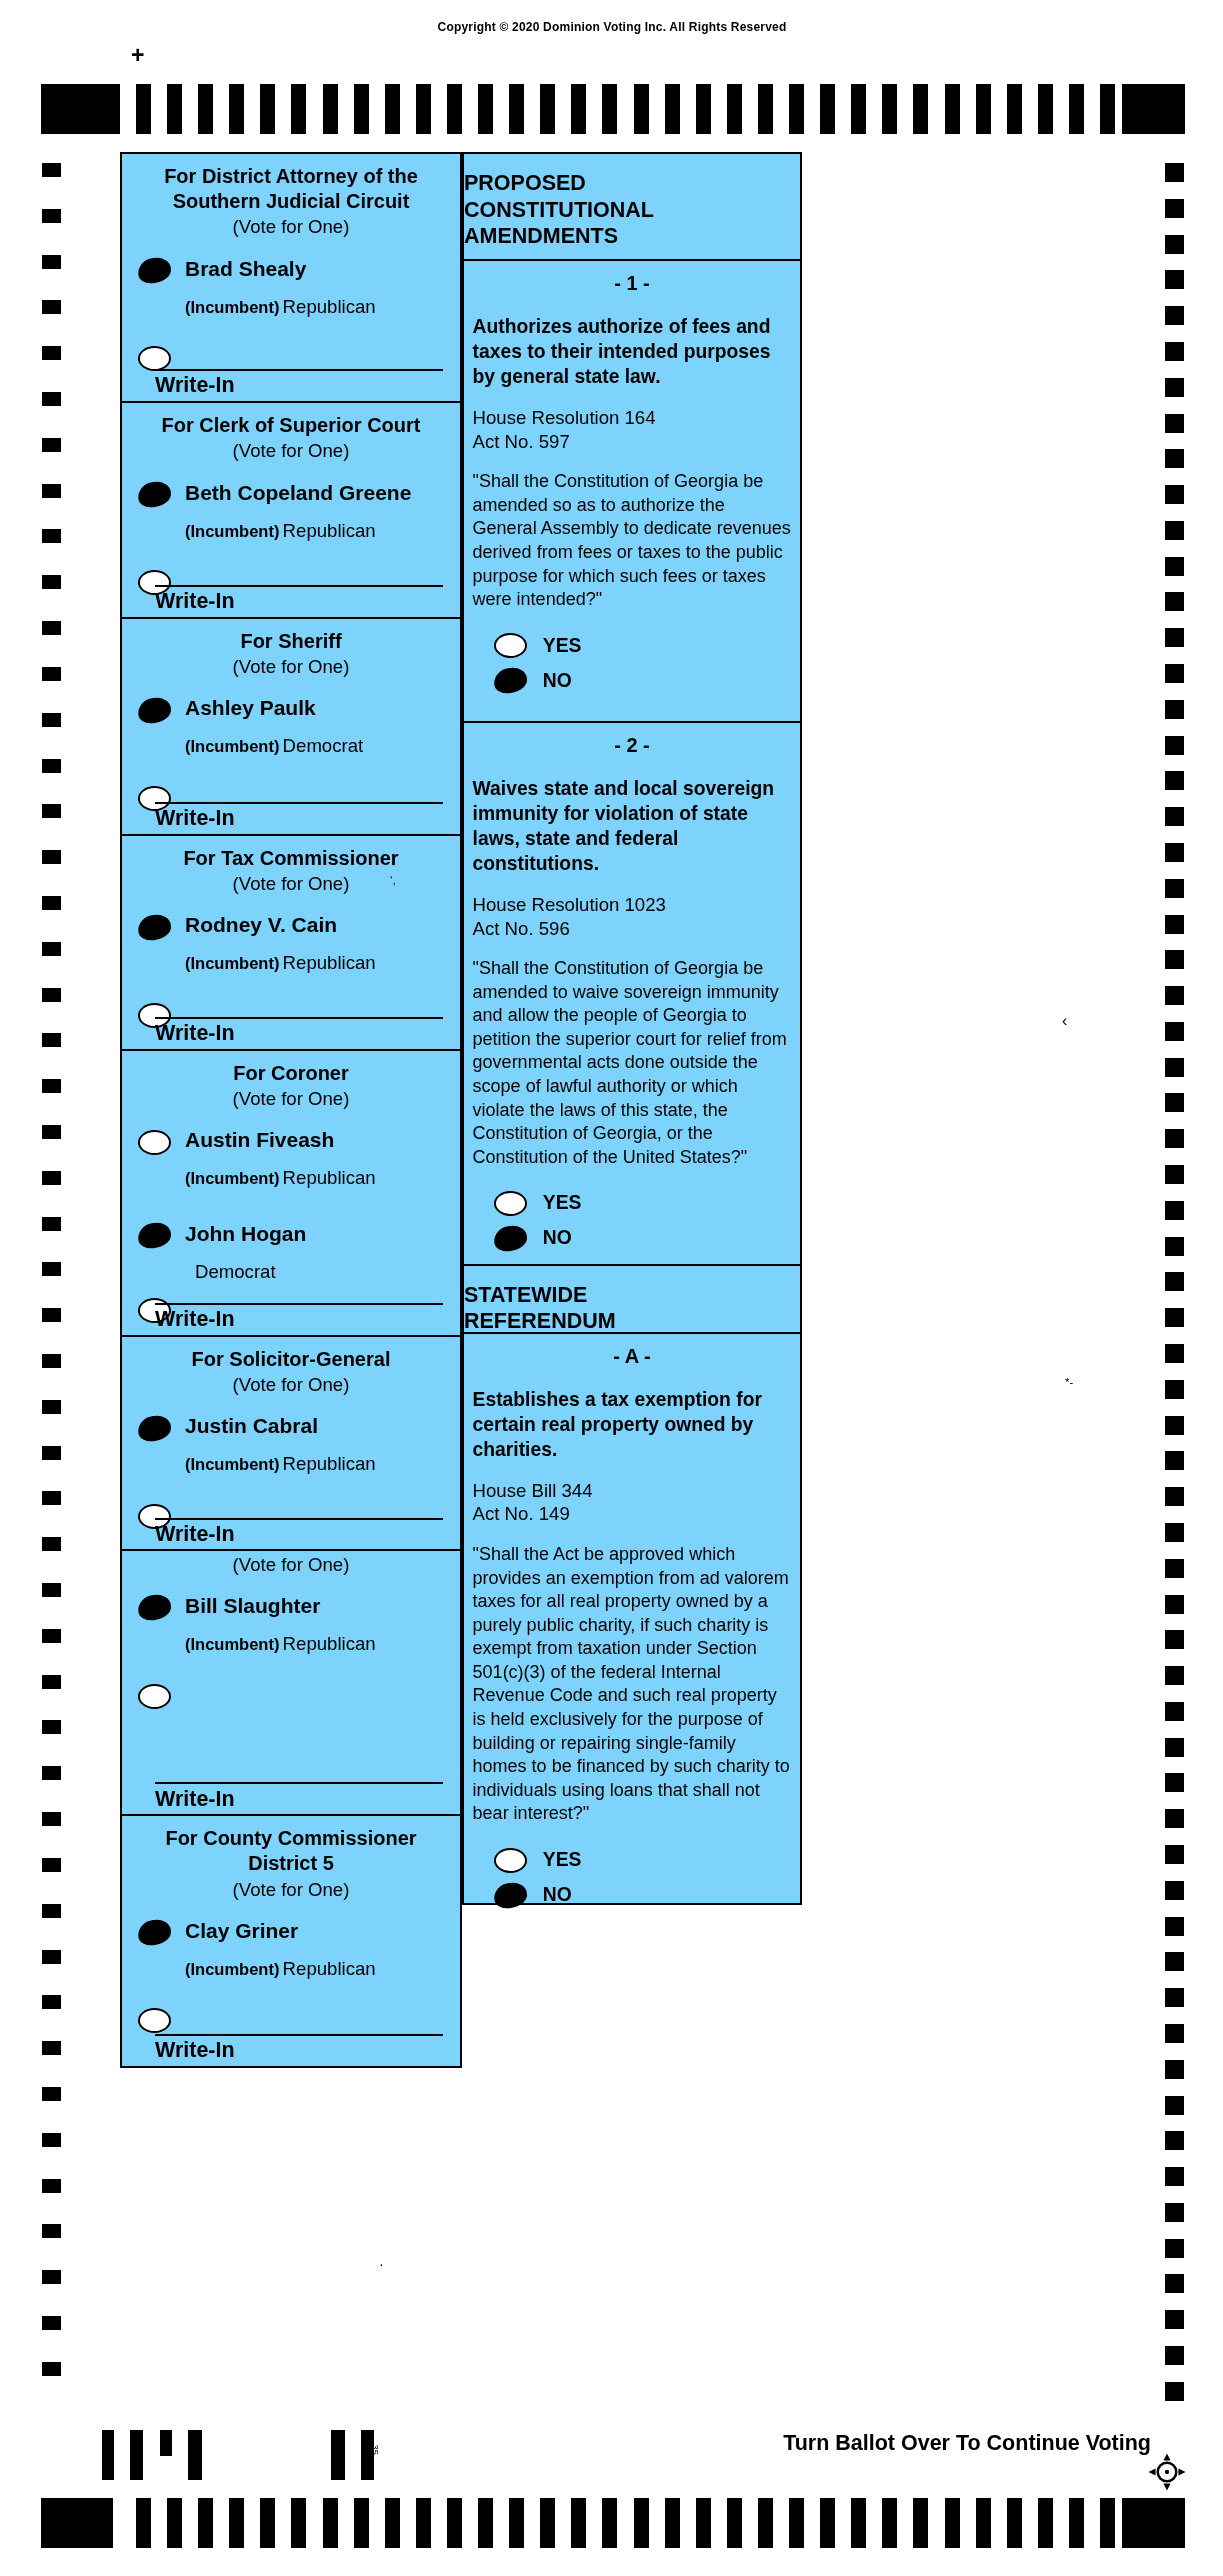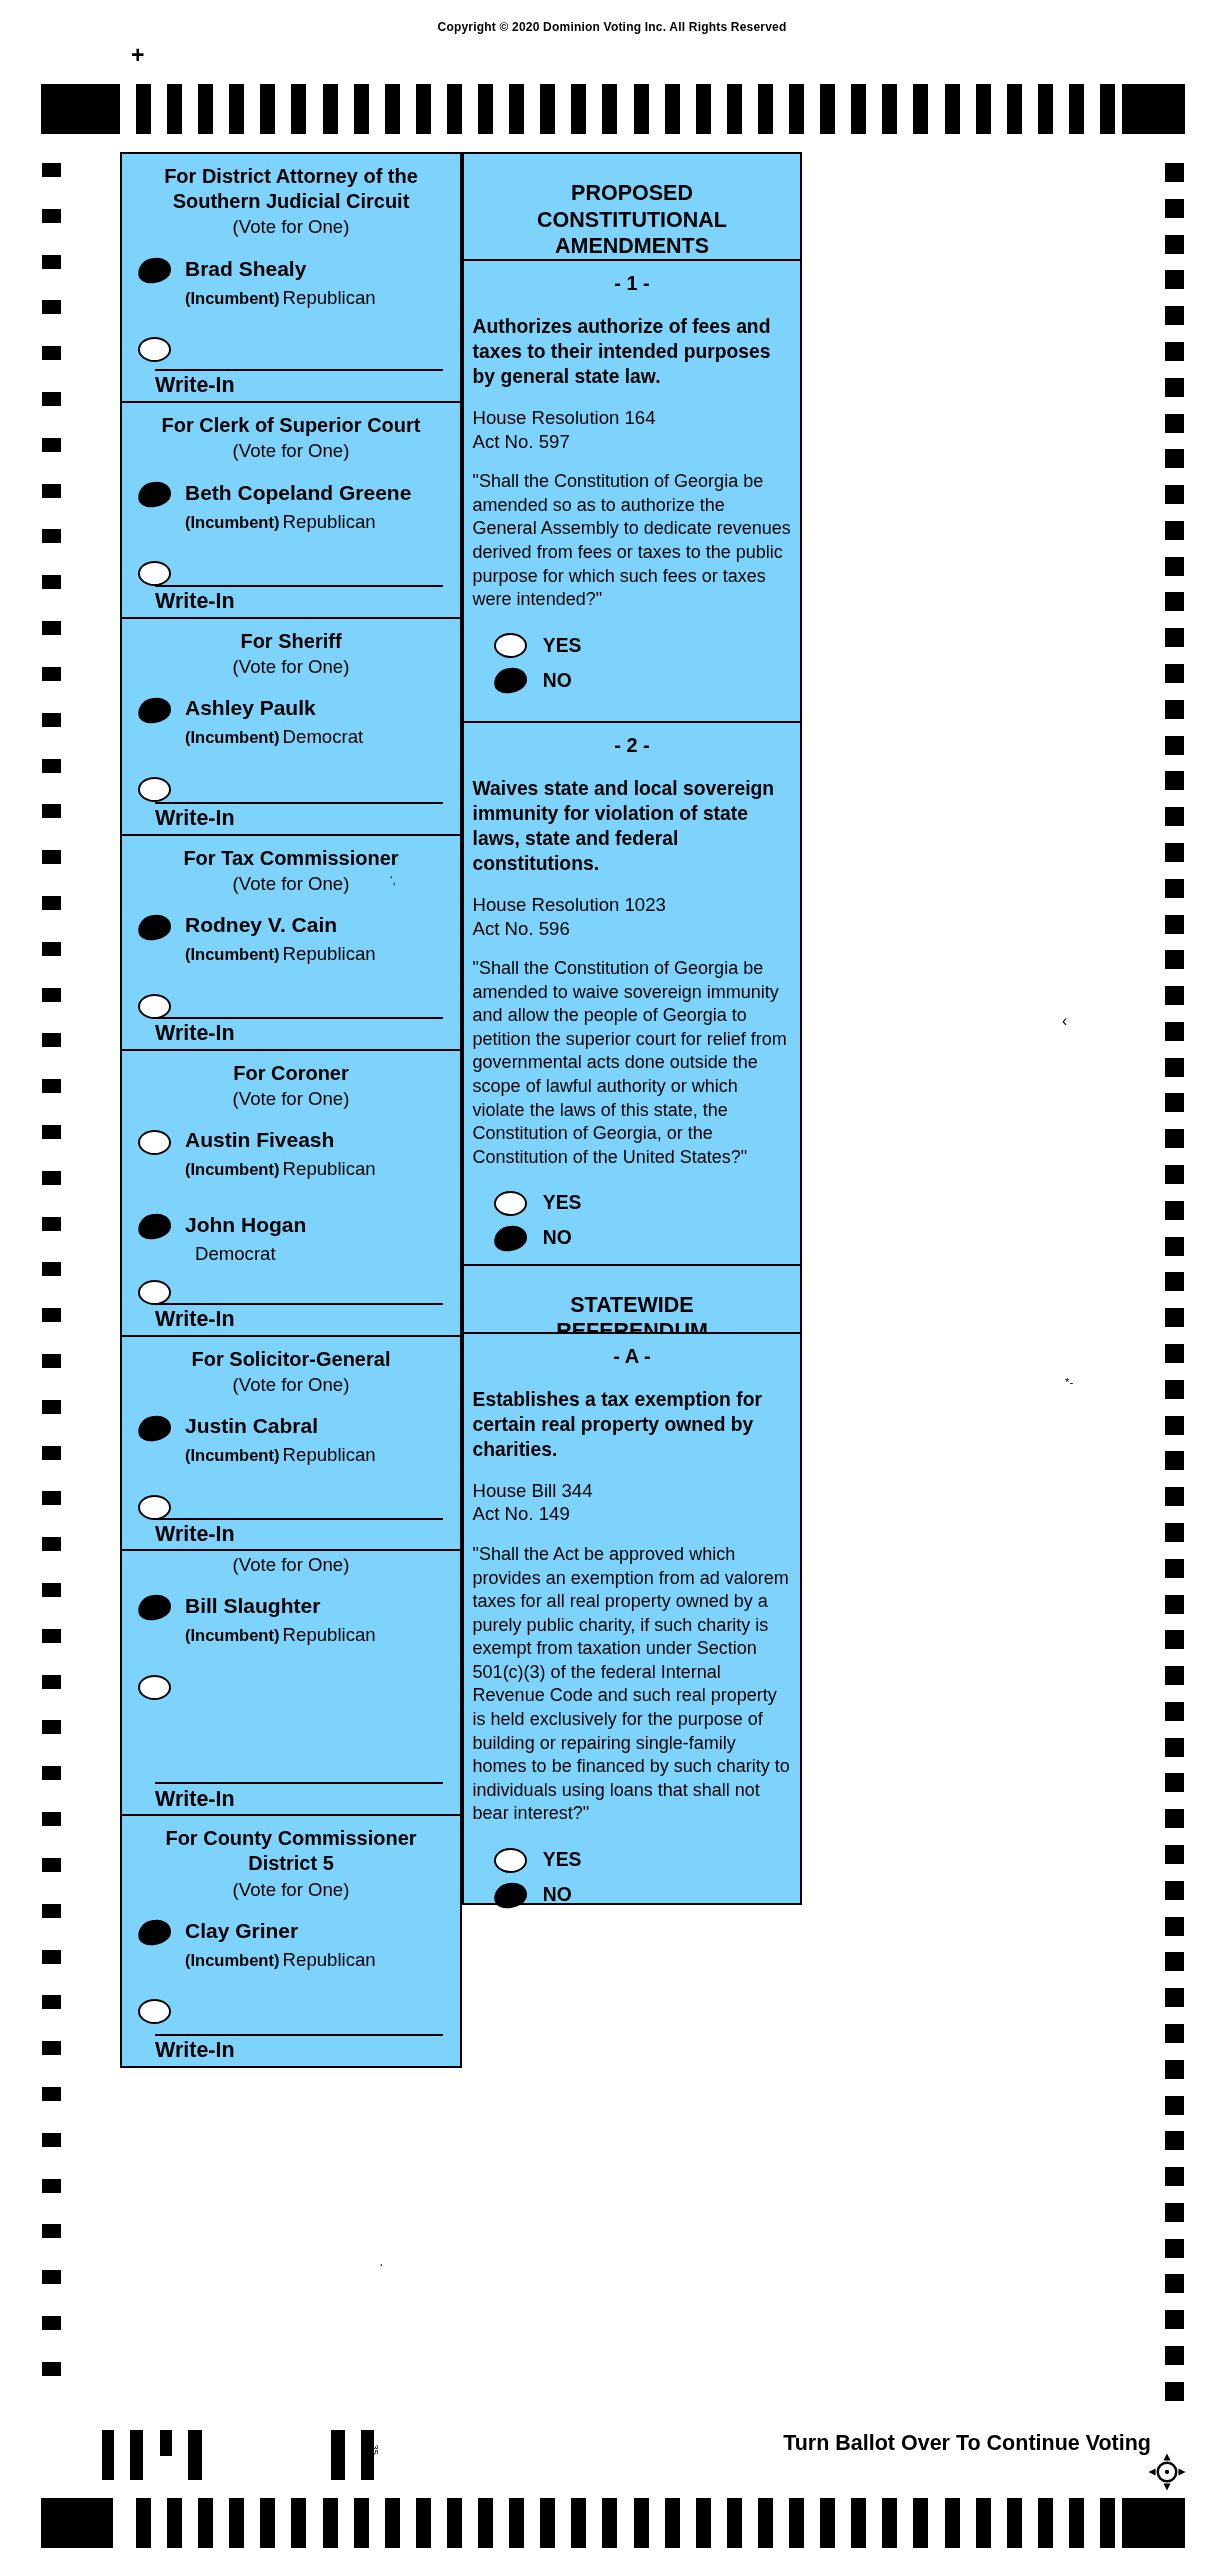--- a/index.html
+++ b/index.html
@@ -30,29 +30,29 @@
   .votefor{font-size:18.6px;text-align:center;line-height:24px;margin-top:1.4px;}
   .cands{margin-top:18.6px;}
   .cand{display:flex;align-items:flex-start;padding-left:15.7px;}
   .cand + .cand{margin-top:31.5px;}
   .oval{box-sizing:border-box;width:33px;height:25px;border:2.1px solid #000;
         border-radius:50%;flex:0 0 auto;background:#fff;}
   .oval.filled{background:#000;border-color:#000;
         border-radius:52% 48% 56% 44% / 62% 50% 50% 42%;transform:rotate(-7deg);}
   .ctext{margin-left:14.3px;margin-top:-1.4px;}
   .cname{font-size:21px;font-weight:bold;line-height:24px;}
-  .csub{margin-top:6px;line-height:21.5px;}
+  .csub{margin-top:15px;line-height:21.5px;}
   .qualifier{font-size:16.5px;font-weight:bold;}
   .party{font-size:18.6px;}
   .wirow{margin-top:26px;padding-left:15.7px;}
   .writein{position:absolute;left:33px;right:17px;bottom:2.9px;border-top:2.1px solid #000;}
   .wlabel{font-size:21.5px;font-weight:bold;padding-top:2.1px;}
 
   
-  .mheader{text-align:center;font-size:21.5px;font-weight:bold;line-height:26.5px;padding-top:26px;}
+  .mheader{font-size:21.5px;font-weight:bold;line-height:26.5px;padding-top:16px;}
   .mbox{padding:0 8.6px;}
   .mnum{font-size:20px;font-weight:bold;text-align:center;margin-top:11.5px;}
   .msummary{font-size:19.3px;font-weight:bold;line-height:25px;margin-top:18.6px;}
   .mrefs{font-size:18.6px;line-height:23.6px;margin-top:17px;}
   .mquestion{font-size:18px;line-height:23.6px;margin-top:17px;}
   .mchoice{display:flex;align-items:center;padding-left:21.5px;}
   .mchoice.m-yes{margin-top:21.5px;}
   .mchoice.m-no{margin-top:10px;}
   .mlabel{font-size:19.3px;font-weight:bold;margin-left:15.7px;}
 

